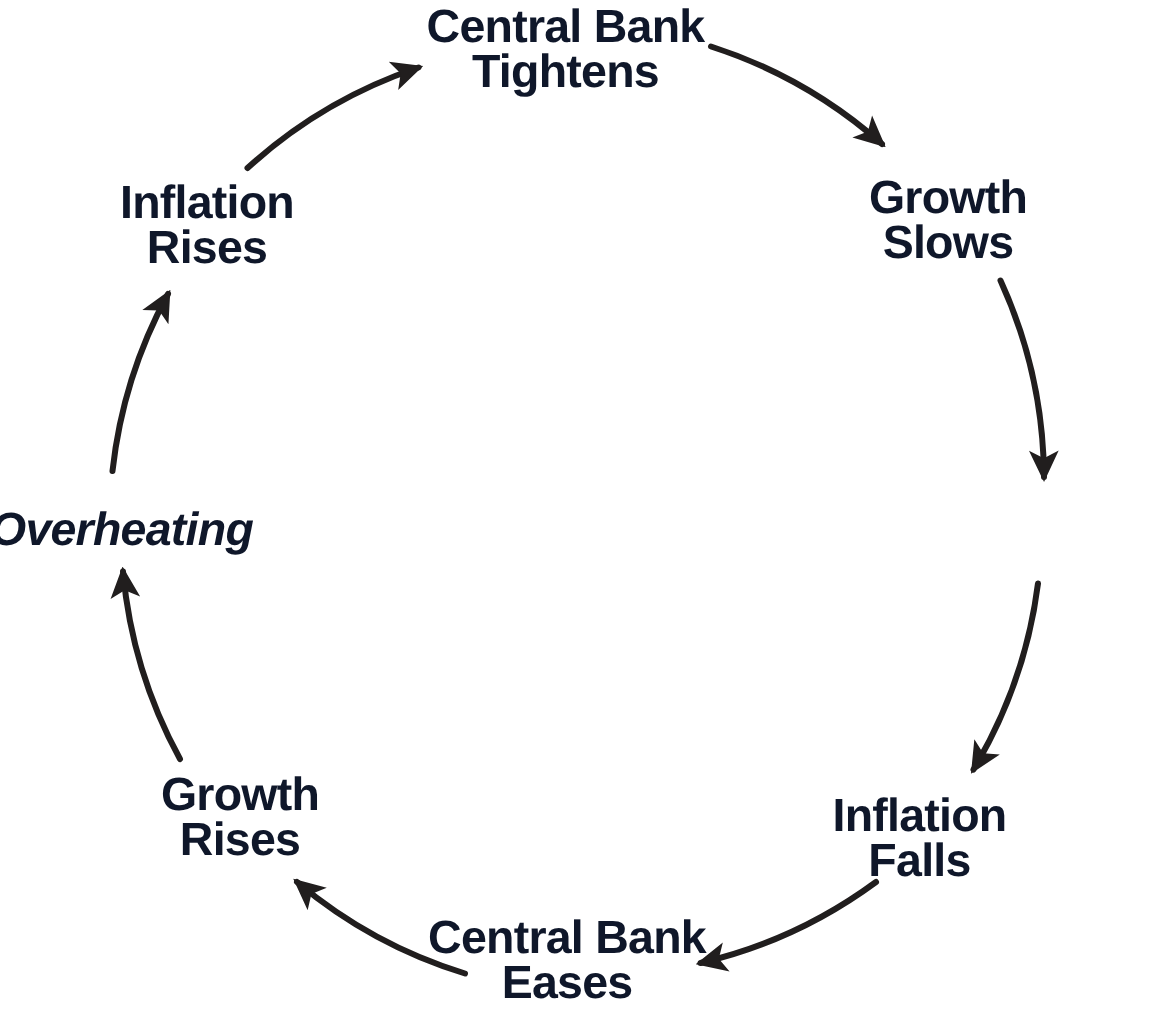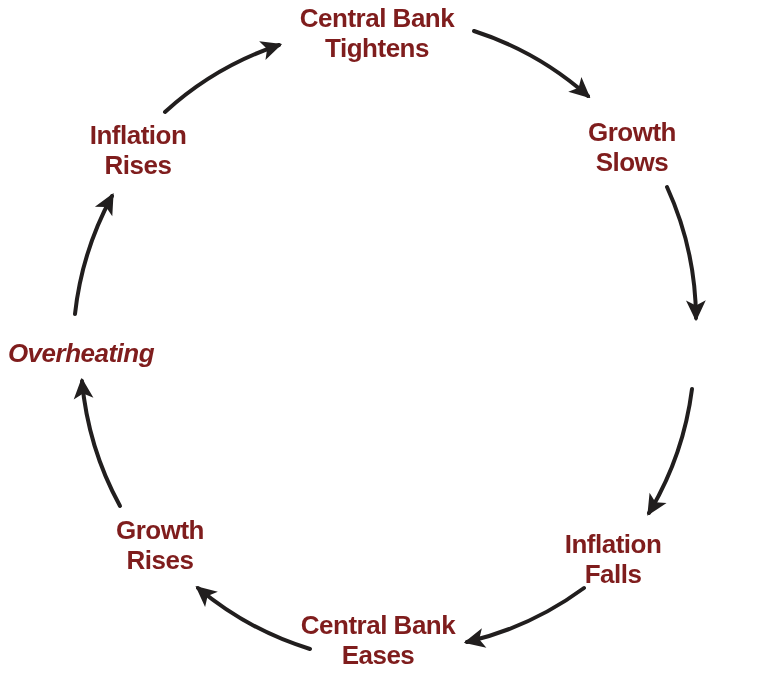--- a/index.html
+++ b/index.html
@@ -15,22 +15,22 @@
     overflow: hidden;
     font-family: "Liberation Sans", "DejaVu Sans", sans-serif;
   }
   .arrow-layer {
     position: absolute;
     inset: 0;
   }
   .node-label {
     position: absolute;
     transform: translateX(-50%);
-    color: #7f1d1d;
-    font-size: 26px;
+    color: #0f172a;
+    font-size: 31px;
     font-weight: 700;
     line-height: 30px;
     letter-spacing: -0.5px;
     text-align: center;
     white-space: pre-line;
   }
 </style>
 </head>
 <body>
 

